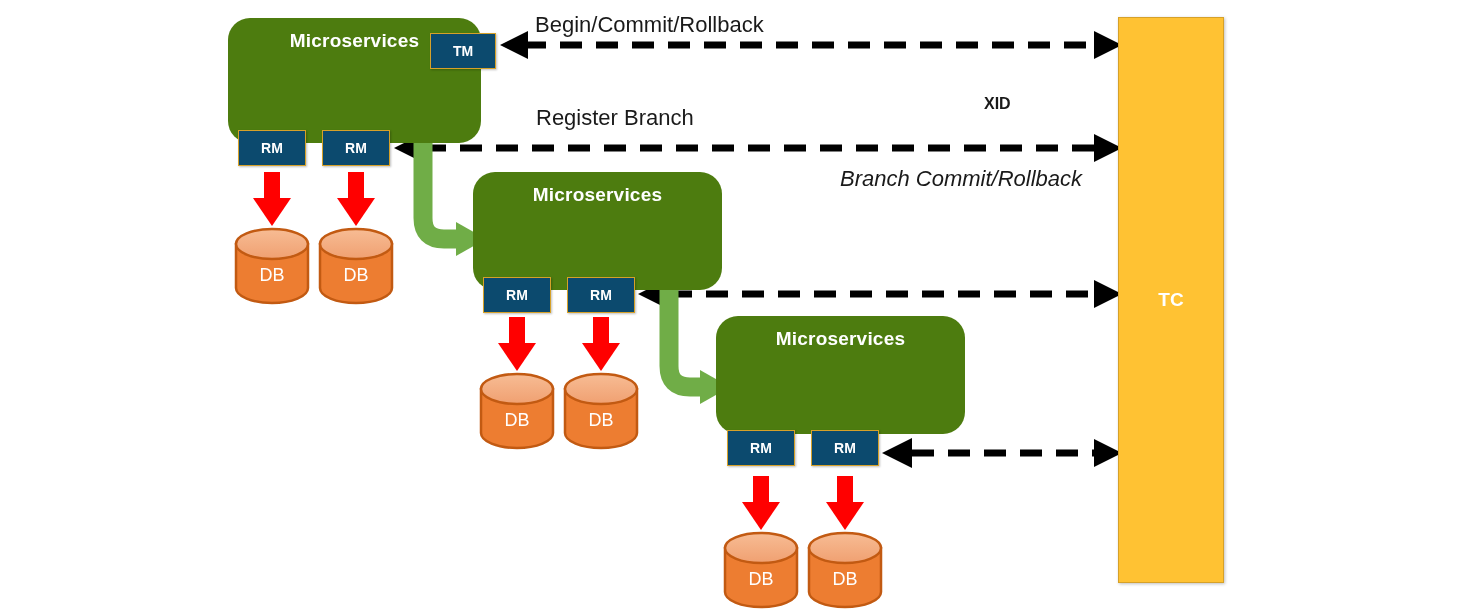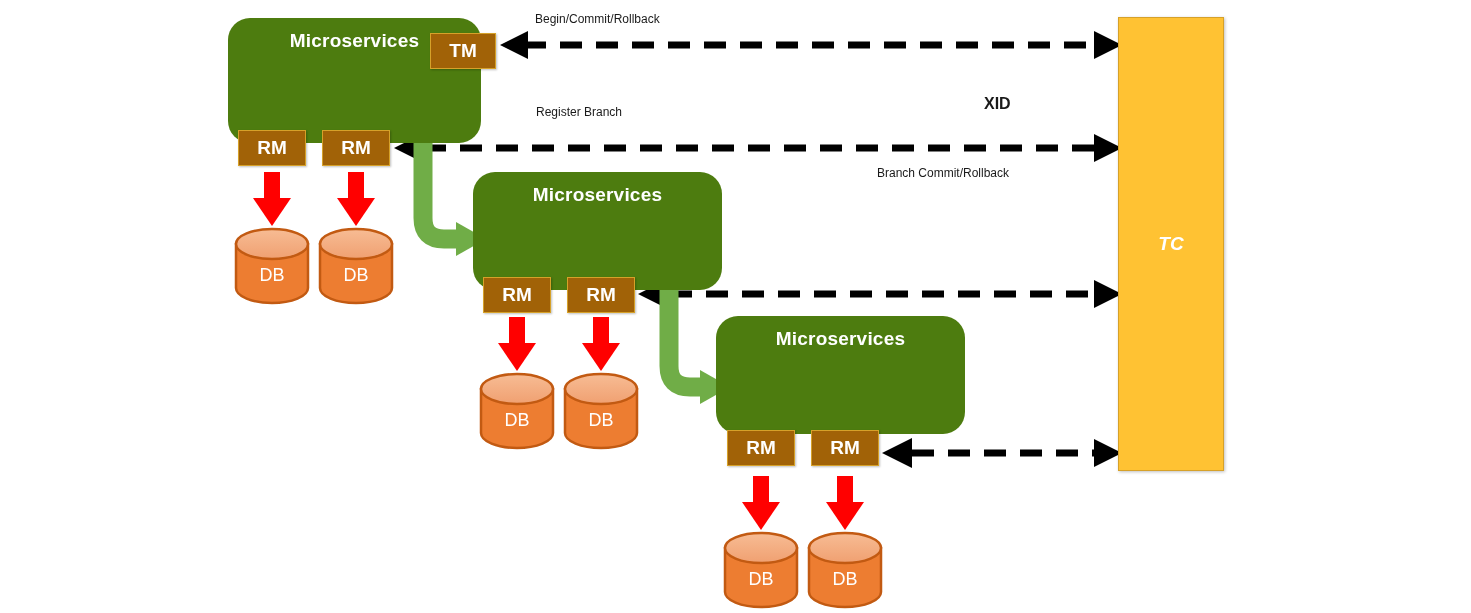--- a/index.html
+++ b/index.html
@@ -38,26 +38,26 @@
     color: #ffffff;
     font-weight: bold;
     font-size: 19px;
     letter-spacing: 0.2px;
     top: 12px;
     left: 0;
   }
   
   .tag-box {
     position: absolute;
-    background: #a16207;
+    background: #0c4a6e;
     border: 1px solid #D6A129;
     box-sizing: border-box;
     color: #ffffff;
     font-weight: bold;
-    font-size: 19px;
+    font-size: 14px;
     display: flex;
     align-items: center;
     justify-content: center;
     box-shadow: 1px 1px 2px rgba(0,0,0,0.25);
   }
   
   .tc-bar {
     position: absolute;
     background: #FFC233;
     border: 1px solid #D6A129;
@@ -86,21 +86,21 @@
     text-align: center;
     color: #ffffff;
     font-weight: normal;
     font-size: 18px;
     pointer-events: none;
   }
   
   .edge-label {
     position: absolute;
     color: #1a1a1a;
-    font-size: 12px;
+    font-size: 22px;
     white-space: nowrap;
   }
   .edge-label.bold {
     font-weight: bold;
     font-size: 16px;
   }
 </style>
 </head>
 <body>
 
@@ -253,25 +253,25 @@
     <div class="db-label">DB</div>
   </div>
   <div class="db" style="left:807px; top:531px;">
     <svg viewBox="0 0 76 78" width="76" height="78">
       <path d="M2,17 L2,61 A36,15 0 0 0 74,61 L74,17 z" fill="#ED7D31" stroke="#C25A12" stroke-width="2.5"></path>
       <ellipse cx="38" cy="17" rx="36" ry="15" fill="url(#dbTopGrad)" stroke="#C25A12" stroke-width="2.5"></ellipse>
     </svg>
     <div class="db-label">DB</div>
   </div>
 
-  <div class="tc-bar" style="left:1118px; top:17px; width:106px; height:454px;font-style:italic;">
+  <div class="tc-bar" style="left:1118px; top:17px; width:106px; height:566px;">
     <span class="tc-label">TC</span>
   </div>
 
   <div class="edge-label" style="left:535px; top:12px;">Begin/Commit/Rollback</div>
 
   <div class="edge-label bold" style="left:984px; top:62px;margin-top:33px;">XID</div>
 
   <div class="edge-label" style="left:536px; top:105px;">Register Branch</div>
 
-  <div class="edge-label" style="left:877px; top:166px;">Branch Commit/Rollback</div>
+  <div class="edge-label" style="left:840px; top:166px;font-style:italic;">Branch Commit/Rollback</div>
 
 </div>
 
 </body></html>

